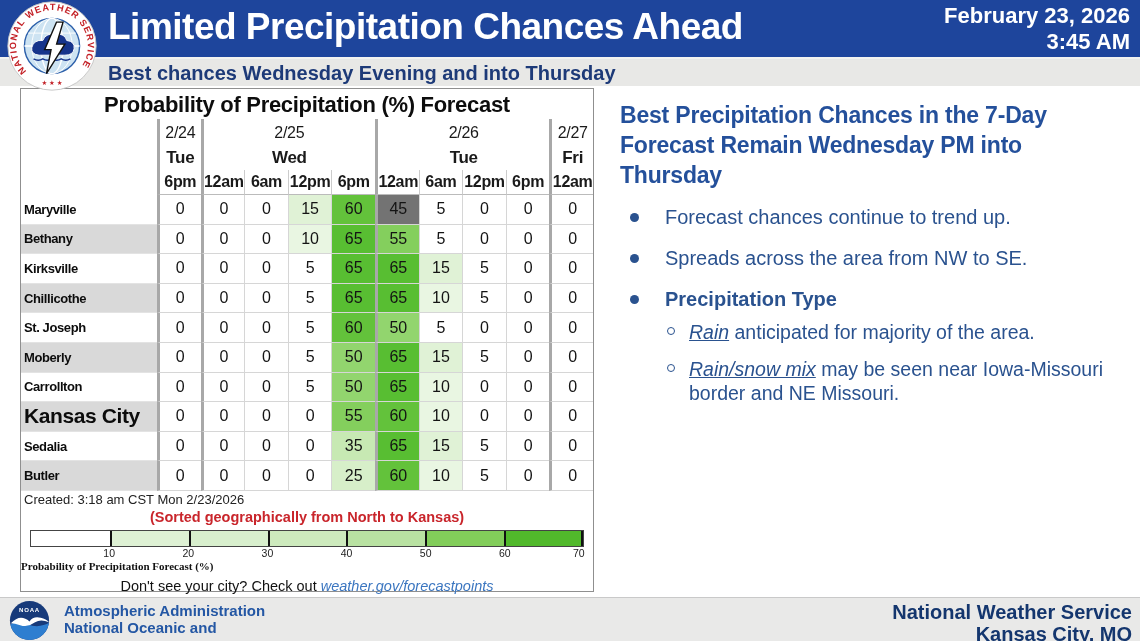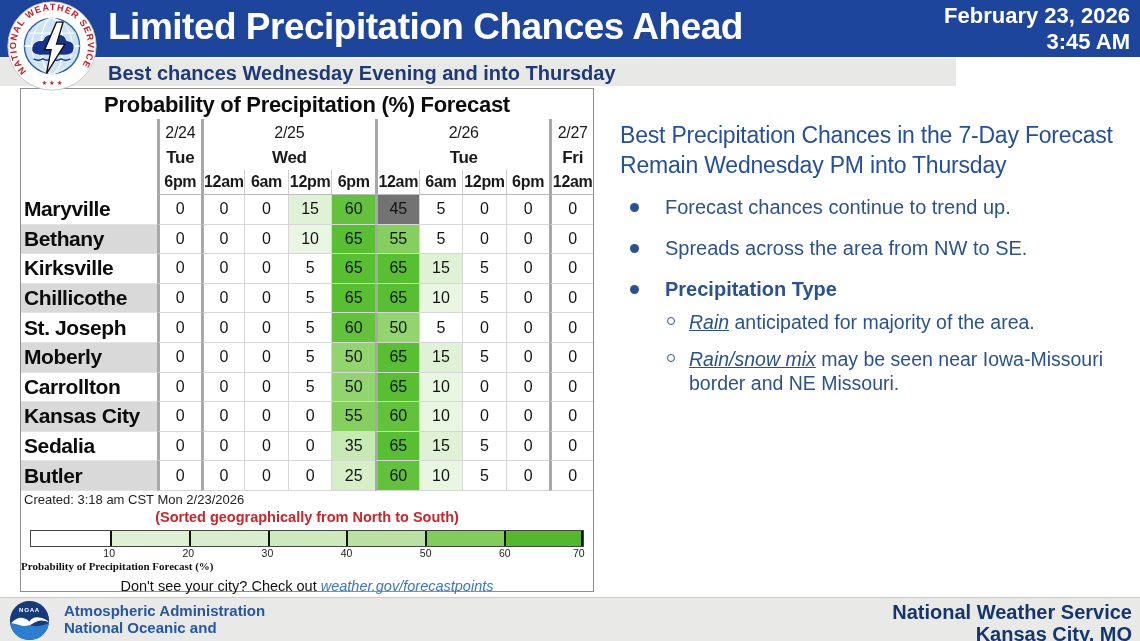--- a/index.html
+++ b/index.html
@@ -6,21 +6,21 @@
   html,body { width:1140px; height:641px; overflow:hidden; background:#fff;
     font-family:"Liberation Sans", sans-serif; }
   .stage { position:relative; width:1140px; height:641px; background:#fff; }
 
   
   .header-bar { position:absolute; left:0; top:0; width:1140px; height:57px; background:#1e459c; }
   .header-title { position:absolute; left:108px; top:6px; font-size:37px; font-weight:bold;
     color:#fff; letter-spacing:-0.5px; white-space:nowrap; }
   .header-datetime { position:absolute; right:10px; top:3px; text-align:right; color:#fff;
     font-weight:bold; font-size:22px; line-height:26px; }
-  .sub-bar { position:absolute; left:0; top:57px; width:956px; height:29px; background:#e8e8e6;
+  .sub-bar { position:absolute; left:0; top:57px; width:1140px; height:29px; background:#e8e8e6;
     border-top:2px solid #f2f2f0; }
   .sub-text { position:absolute; left:108px; top:3px; font-size:20px; font-weight:bold; color:#1d3a78; }
   .nws-logo { position:absolute; left:6px; top:0; width:92px; height:92px; z-index:5; }
 
   
   .table-card { position:absolute; left:20px; top:88px; width:574px; height:504px;
     background:#fff; border:1px solid #8f8f8f; }
   .t-title { height:30px; text-align:center; font-size:22px; font-weight:bold; color:#0d0d0d;
     letter-spacing:-0.3px; padding-top:3px; }
   .pgrid { display:grid; grid-template-columns:136px repeat(10, 1fr); width:572px; }
@@ -29,21 +29,21 @@
   .date-c { height:27px; font-weight:normal; font-size:16px; }
   .day-c  { height:24px; font-size:17px; }
   .time-c { height:25px; border-left:1px solid #ccc; border-bottom:1px solid #bbb; font-size:16px; }
   .corner { border:none; }
   .grp { border-left:3px solid #a8a8a8; }
   .gb  { border-left:3px solid #a8a8a8 !important; }
   .sp4 { grid-column: span 4; }
   .vcell { height:29.6px; display:flex; align-items:center; justify-content:center;
     font-size:16px; color:#141414; border-left:1px solid #d6d6d6; border-bottom:1px solid #d6d6d6; }
   .city { height:29.6px; display:flex; align-items:center; padding-left:3px; font-weight:bold;
-    font-size:21px; color:#0c0c0c; letter-spacing:-0.4px; border-bottom:1px solid #e3e3e3; }
+    font-size:13px; color:#0c0c0c; letter-spacing:-0.4px; border-bottom:1px solid #e3e3e3; }
   .city.alt { background:#d9d9d9; }
   .city.big { font-size:21px; }
 
   .created { height:18px; font-size:13px; color:#222; padding-left:3px; padding-top:1px; }
   .sorted  { height:19px; text-align:center; font-size:14.5px; font-weight:bold; color:#c9252b; }
   .scalebar { position:relative; margin:2px 9px 0 9px; height:17px; border:1px solid #444;
     background:linear-gradient(to right,
       #ffffff 0 14.28%, #def1d4 14.28% 28.57%, #d8efcd 28.57% 42.85%,
       #cdeabd 42.85% 57.14%, #b9e2a2 57.14% 71.42%, #82cd5a 71.42% 85.71%,
       #51b92b 85.71% 100%); }
@@ -51,21 +51,21 @@
   .ticklabels { position:relative; margin:0 9px; height:13px; font-size:10.5px; color:#222; }
   .tlabel { position:absolute; top:0; transform:translateX(-50%); }
   .tlabel.last { transform:translateX(-95%); }
   .scale-label { height:17px; text-align:left; font-family:"Liberation Serif", serif;
     font-weight:bold; font-size:11px; color:#111; }
   .citynote { text-align:center; font-size:14.5px; color:#111; margin-top:1px; }
   .citynote .link { color:#3b76c0; font-style:italic; }
 
   
   .right-panel { position:absolute; left:620px; top:100px; width:505px; }
-  .r-heading { font-size:23px; font-weight:normal; color:#24509b; line-height:30px; letter-spacing:-0.2px;margin-top:20px; }
+  .r-heading { font-size:23px; font-weight:bold; color:#24509b; line-height:30px; letter-spacing:-0.2px; }
   .bullets { margin-top:15px; }
   .bullet { display:flex; margin-bottom:16px; color:#2a528f; font-size:20px; line-height:25px; }
   .dot { flex:0 0 9px; width:9px; height:9px; border-radius:50%; background:#2a528f;
     margin:8px 26px 0 10px; }
   .bullet .btext.bold { font-weight:bold; }
   .subbullet { display:flex; margin-bottom:13px; color:#2a528f; font-size:19.5px; line-height:24px; }
   .circ { flex:0 0 8px; width:8px; height:8px; border-radius:50%; border:1.5px solid #2a528f;
     margin:7px 14px 0 47px; }
   .term { font-style:italic; text-decoration:underline; }
   .bullet.type-bullet { margin-bottom:8px; }
@@ -259,21 +259,21 @@
       <div class="vcell" style="background: rgb(255, 255, 255);">0</div>
       <div class="vcell" style="background: rgb(215, 239, 201);">25</div>
       <div class="vcell gb" style="background: rgb(99, 194, 59);">60</div>
       <div class="vcell" style="background: rgb(233, 246, 226);">10</div>
       <div class="vcell" style="background: rgb(255, 255, 255);">5</div>
       <div class="vcell" style="background: rgb(255, 255, 255);">0</div>
       <div class="vcell gb" style="background: rgb(255, 255, 255);">0</div>
     </div>
 
     <div class="created">Created: 3:18 am CST Mon 2/23/2026</div>
-    <div class="sorted">(Sorted geographically from North to South)</div>
+    <div class="sorted">(Sorted geographically from North to Kansas)</div>
 
     <div class="scalebar">
       <div class="tick" style="left:14.2857%"></div>
       <div class="tick" style="left:28.5714%"></div>
       <div class="tick" style="left:42.8571%"></div>
       <div class="tick" style="left:57.1429%"></div>
       <div class="tick" style="left:71.4286%"></div>
       <div class="tick" style="left:85.7143%"></div>
       <div class="tick" style="left:calc(100% - 2px)"></div>
     </div>

